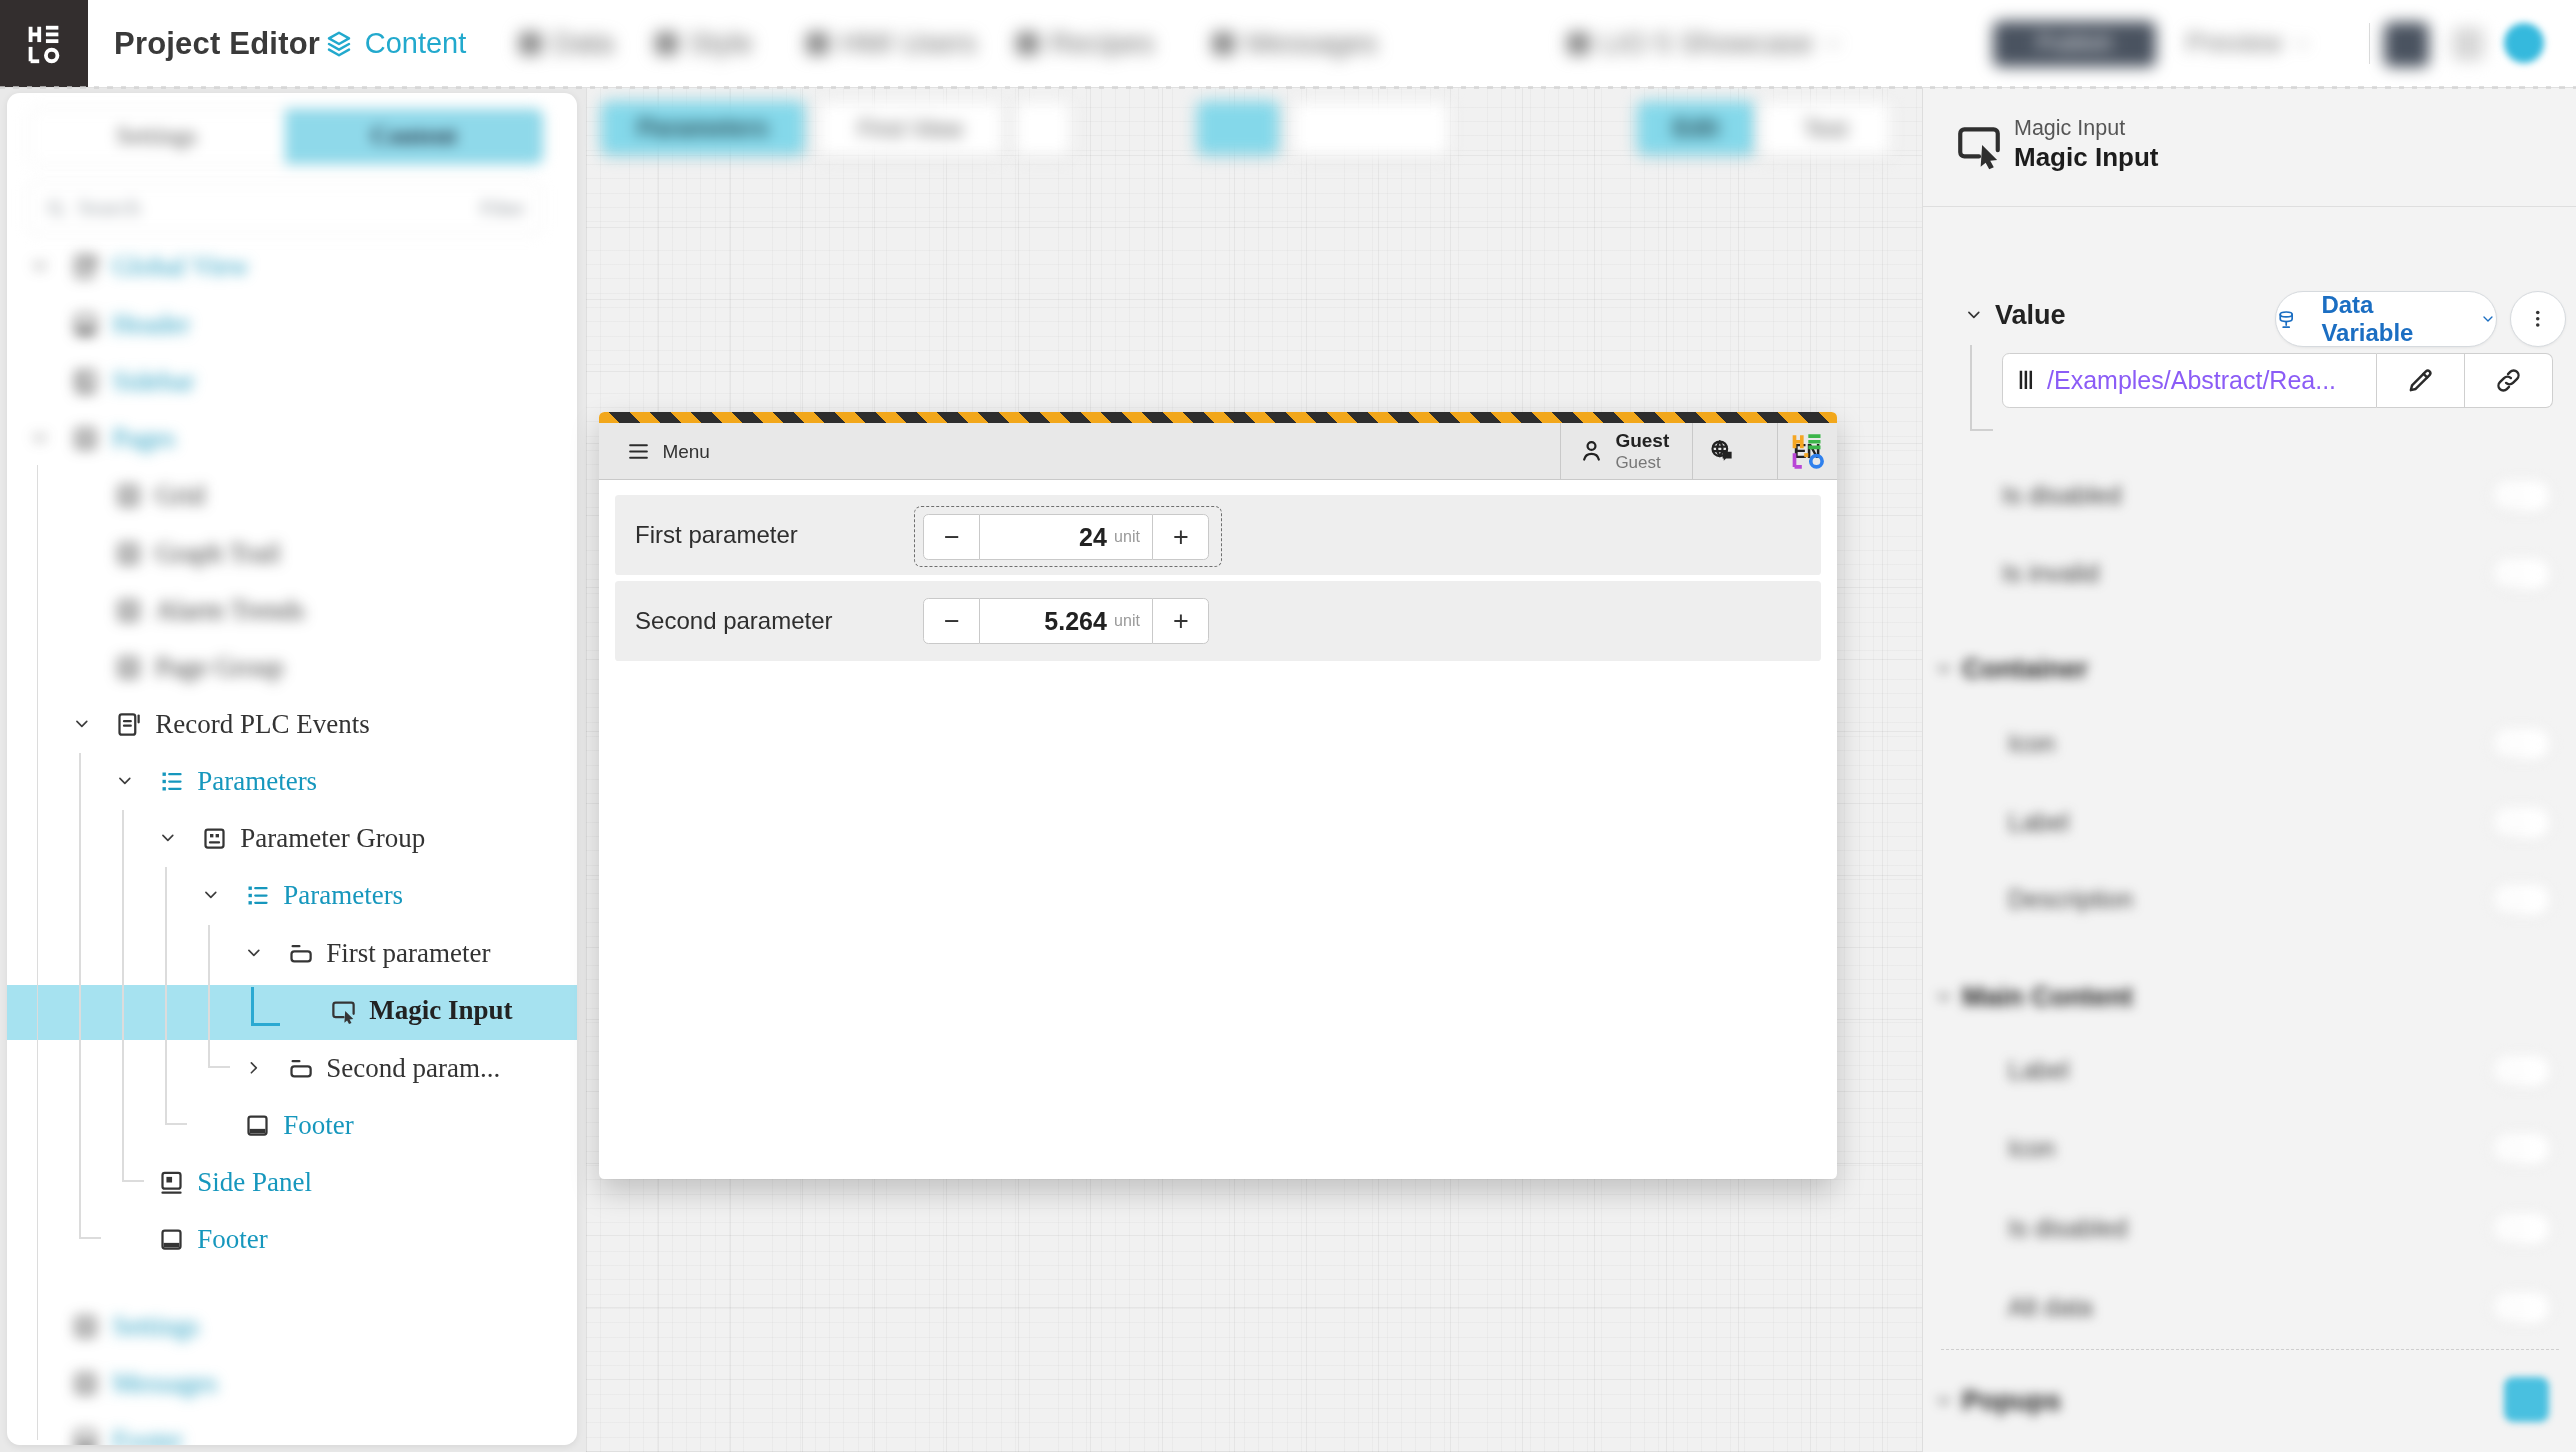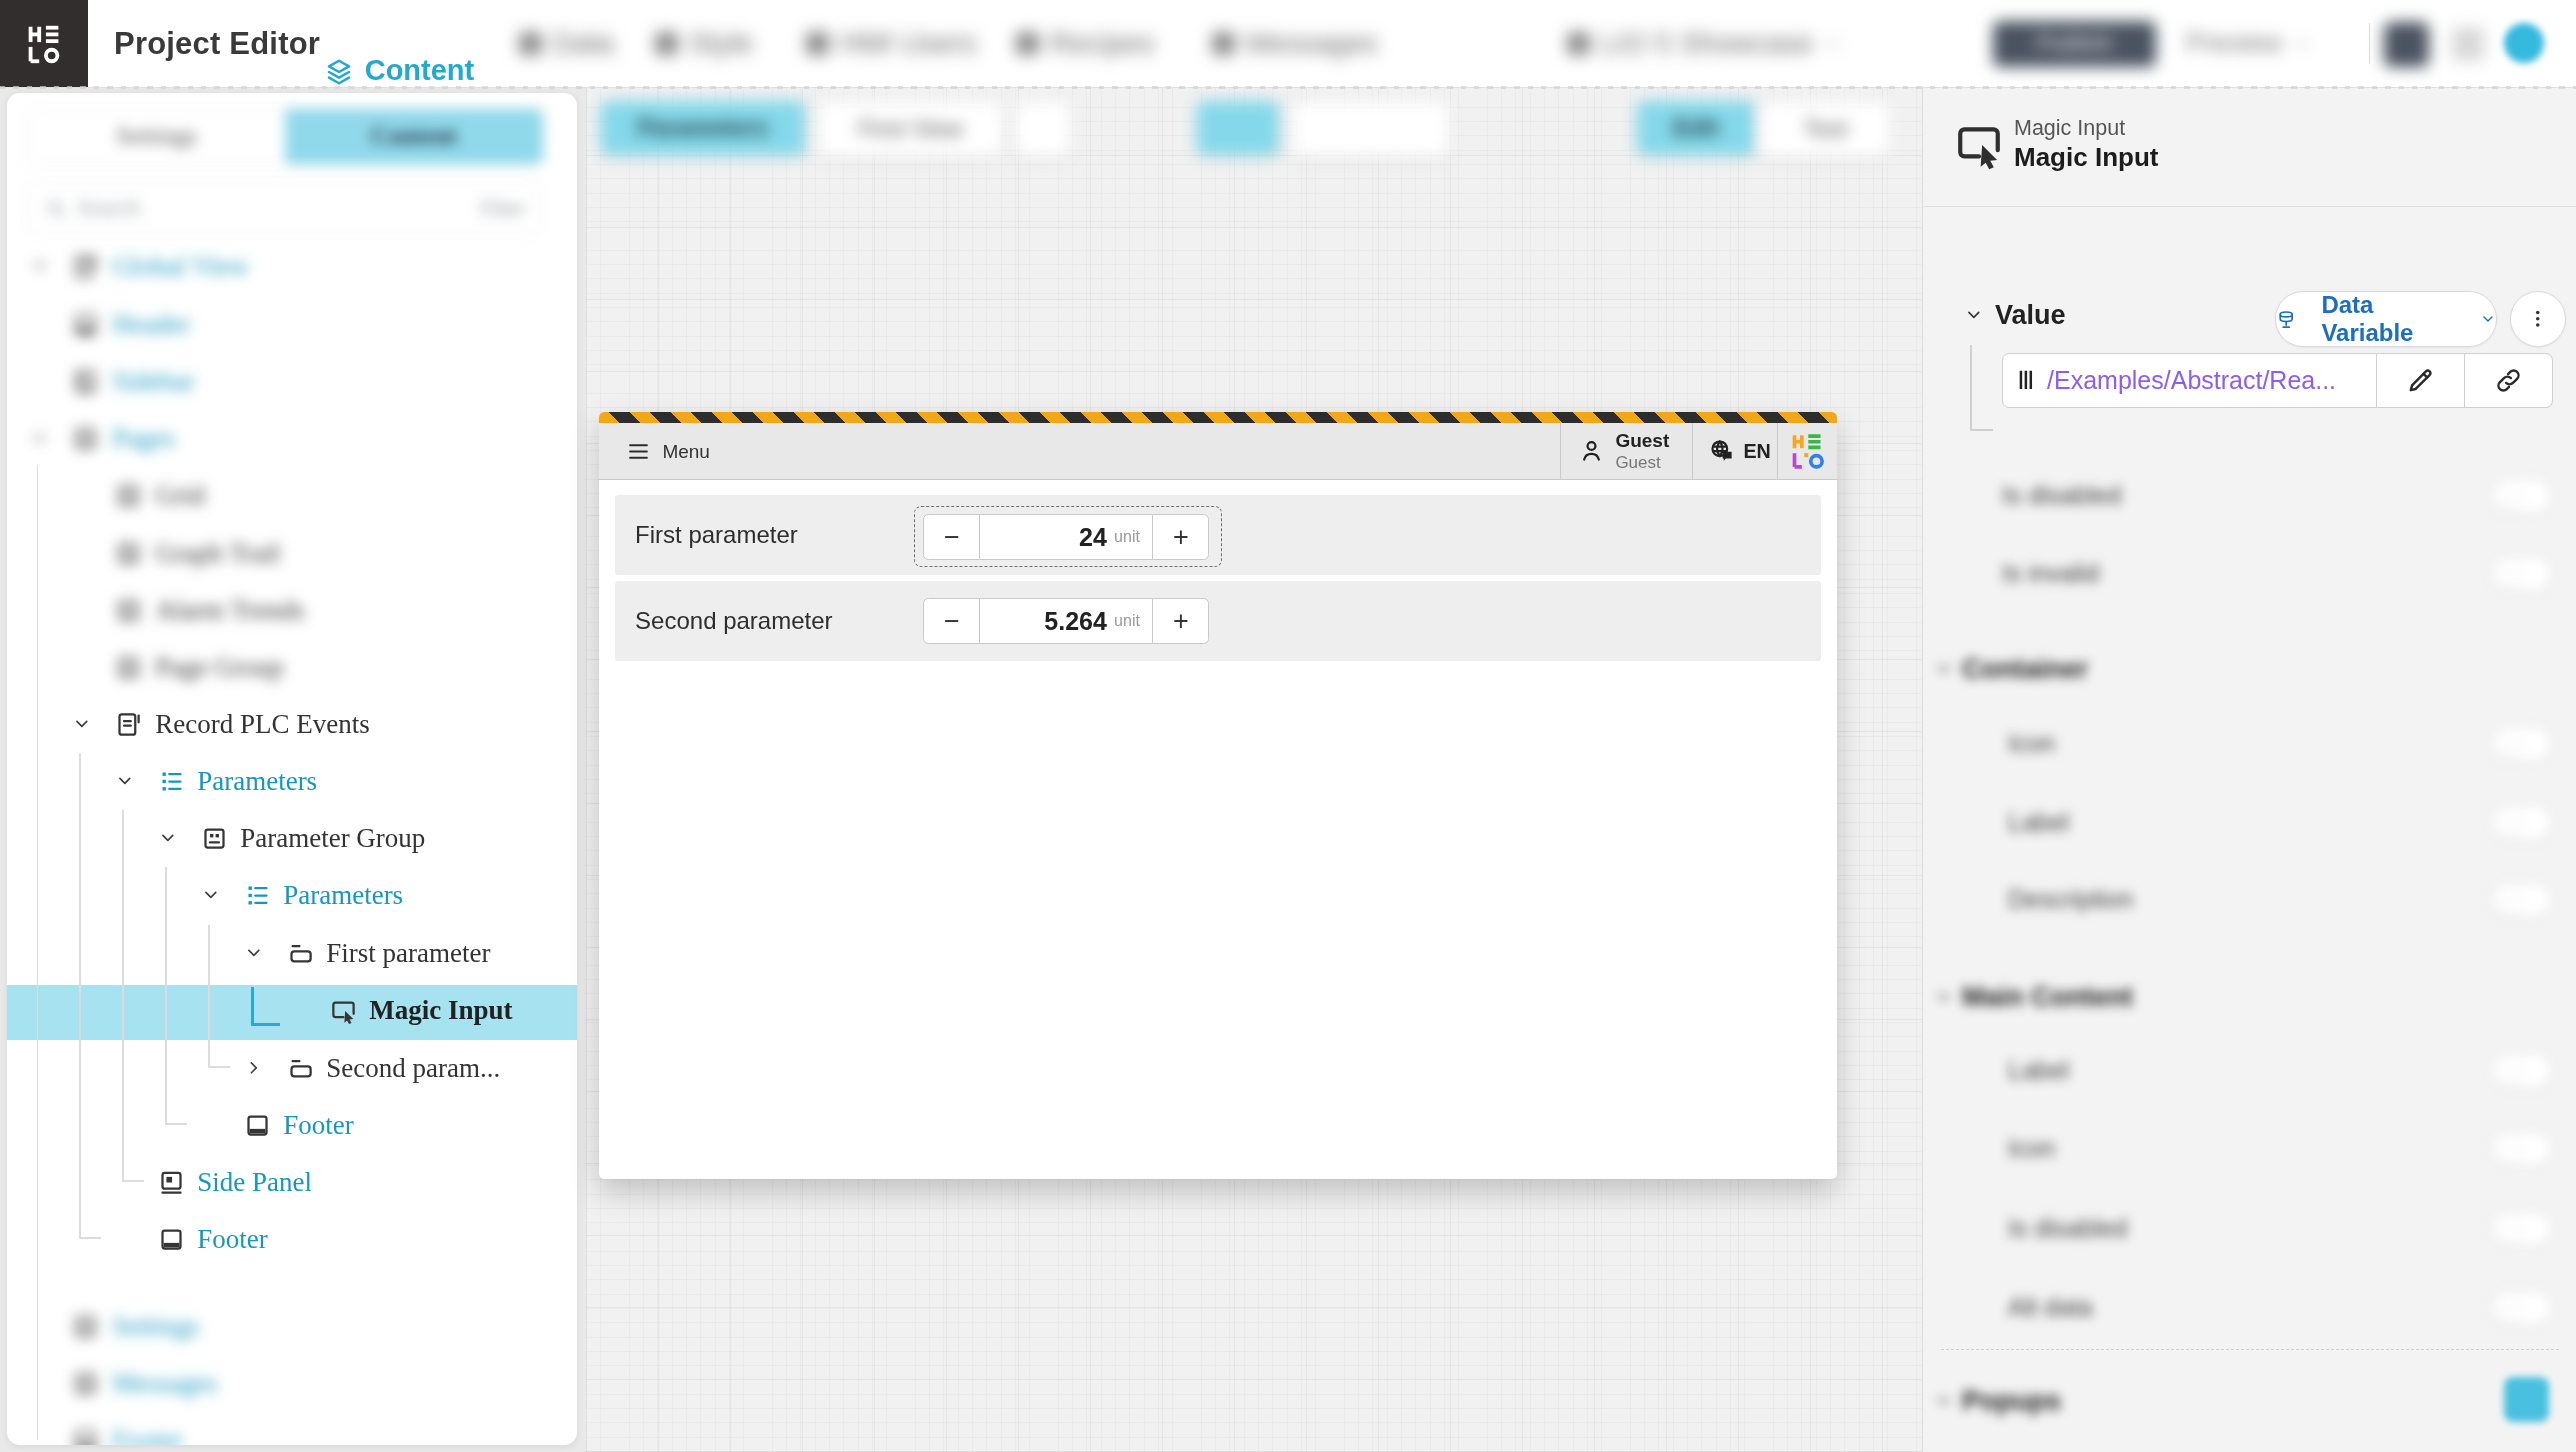--- a/index.html
+++ b/index.html
@@ -2,21 +2,21 @@
 <html style="font-size:14.3px"><head>
 <meta charset="utf-8">
 <style>
   html,body{margin:0;padding:0;background:#e9e9e9;font-family:"Liberation Sans",sans-serif;}
   #app{position:relative;width:2576px;height:1452px;overflow:hidden;background:#e9e9e9;}
   
   .topbar{position:absolute;left:0;top:0;width:2576px;height:87px;background:#fff;border-bottom:0.9px solid #e0e0e0;z-index:30;}
   .logoBox{position:absolute;left:0;top:0;width:88px;height:87px;background:#332e2e;display:flex;align-items:center;justify-content:center;}
   .appTitle{position:absolute;left:114px;top:0;height:87px;display:flex;align-items:center;font-size:31px;font-weight:700;color:#3a3a3a;letter-spacing:0.2px;}
   .tab{position:absolute;top:0;height:87px;display:flex;align-items:center;gap:10.7px;font-size:29px;color:#6b6b6b;}
-  .tab.active{color:#22a9cd;font-weight:700;align-items:flex-end;}
+  .tab.active{color:#22a9cd;font-weight:400;}
   .tabIconSq{width:23px;height:23px;border-radius:4.5px;background:#8a8a8a;}
   .blur9{filter:blur(8px);} .blur8{filter:blur(7.2px);} .blur7{filter:blur(6.3px);} .blur6{filter:blur(5.4px);} .blur4{filter:blur(3.6px);}
   .ticks{position:absolute;left:0;top:86px;width:2576px;height:2.7px;background:repeating-linear-gradient(90deg,#d2d2d2 0 5.4px,transparent 5.4px 13.4px);opacity:.7;z-index:31;}
   .darkBtn{position:absolute;background:#4a5360;border-radius:7.2px;}
   .grayTxt{color:#777;font-size:27px;}
   .vSep{position:absolute;width:0.9px;background:#ddd;}
   .avatar{position:absolute;border-radius:50%;background:#35b9dd;}
   
   .sideCol{position:absolute;left:0;top:87px;width:586px;height:1365px;background:#e9e9e9;font-family:Liberation Serif, serif;}
   .sideCard{position:absolute;left:7.2px;top:6.3px;width:570px;height:1352px;background:#fff;border-radius:12.5px;box-shadow:0 1.8px 7.2px rgba(0,0,0,.08);overflow:hidden;}
@@ -50,21 +50,21 @@
   .preview{position:absolute;left:13.4px;top:325px;width:1238px;height:767px;background:#fff;border-radius:5.4px;box-shadow:0 12.5px 30px rgba(0,0,0,.20);overflow:hidden;}
   .hazard{position:absolute;left:0;top:0;width:100%;height:10.7px;background:repeating-linear-gradient(45deg,#f2a71b 0 14.3px,#2d2d2d 14.3px 29px);}
   .pvHeader{position:absolute;left:0;top:10.7px;width:100%;height:57px;background:#e8e8e8;border-bottom:0.9px solid #c9c9c9;box-sizing:border-box;}
   .pvMenuIc{position:absolute;left:27px;top:16px;width:25px;height:25px;color:#2c2c2c;}
   .pvMenuLbl{position:absolute;left:63px;top:0;line-height:57px;font-size:19px;color:#333;}
   .pvSep{position:absolute;top:0;height:57px;width:0.9px;background:#c9c9c9;}
   .pvGuestIc{position:absolute;left:979px;top:14.3px;width:27px;height:27px;color:#222;}
   .pvGuestName{position:absolute;left:1016px;top:7.2px;font-size:19px;font-weight:700;color:#222;}
   .pvGuestRole{position:absolute;left:1016px;top:30px;font-size:17px;color:#777;}
   .pvGlobe{position:absolute;left:1109px;top:14.3px;width:27px;height:27px;color:#222;}
-  .pvLang{position:absolute;left:1144px;top:0;line-height:57px;font-size:19.7px;font-weight:600;color:#222;}
+  .pvLang{position:absolute;left:1194px;top:0;line-height:57px;font-size:19.7px;font-weight:600;color:#222;}
   .pvLogo{position:absolute;left:1189px;top:9px;width:39px;height:39px;}
   .pRow{position:absolute;left:16px;width:1206px;height:80px;background:#eeeeee;border-radius:3.6px;}
   .pRowLbl{position:absolute;left:19.7px;top:0;line-height:80px;font-size:24px;color:#2e2e2e;}
   .dashSel{position:absolute;left:299px;top:10.7px;width:308px;height:61px;border:1.8px dashed #6e6e6e;border-radius:7.2px;box-sizing:border-box;}
   .stepper{position:absolute;left:308px;width:286px;height:46px;display:flex;}
   .stBtn{width:57px;background:#fff;border:0.9px solid #c9c9c9;box-sizing:border-box;display:flex;align-items:center;justify-content:center;font-size:27px;color:#333;}
   .stBtn.l{border-radius:5.4px 0 0 5.4px;} .stBtn.r{border-radius:0 5.4px 5.4px 0;}
   .stVal{width:172px;background:#fff;border-top:0.9px solid #c9c9c9;border-bottom:0.9px solid #c9c9c9;box-sizing:border-box;display:flex;align-items:center;justify-content:flex-end;padding-right:12.5px;gap:7.2px;}
   .stNum{font-size:25px;font-weight:600;color:#222;}
   .stUnit{font-size:16px;color:#9a9a9a;}

